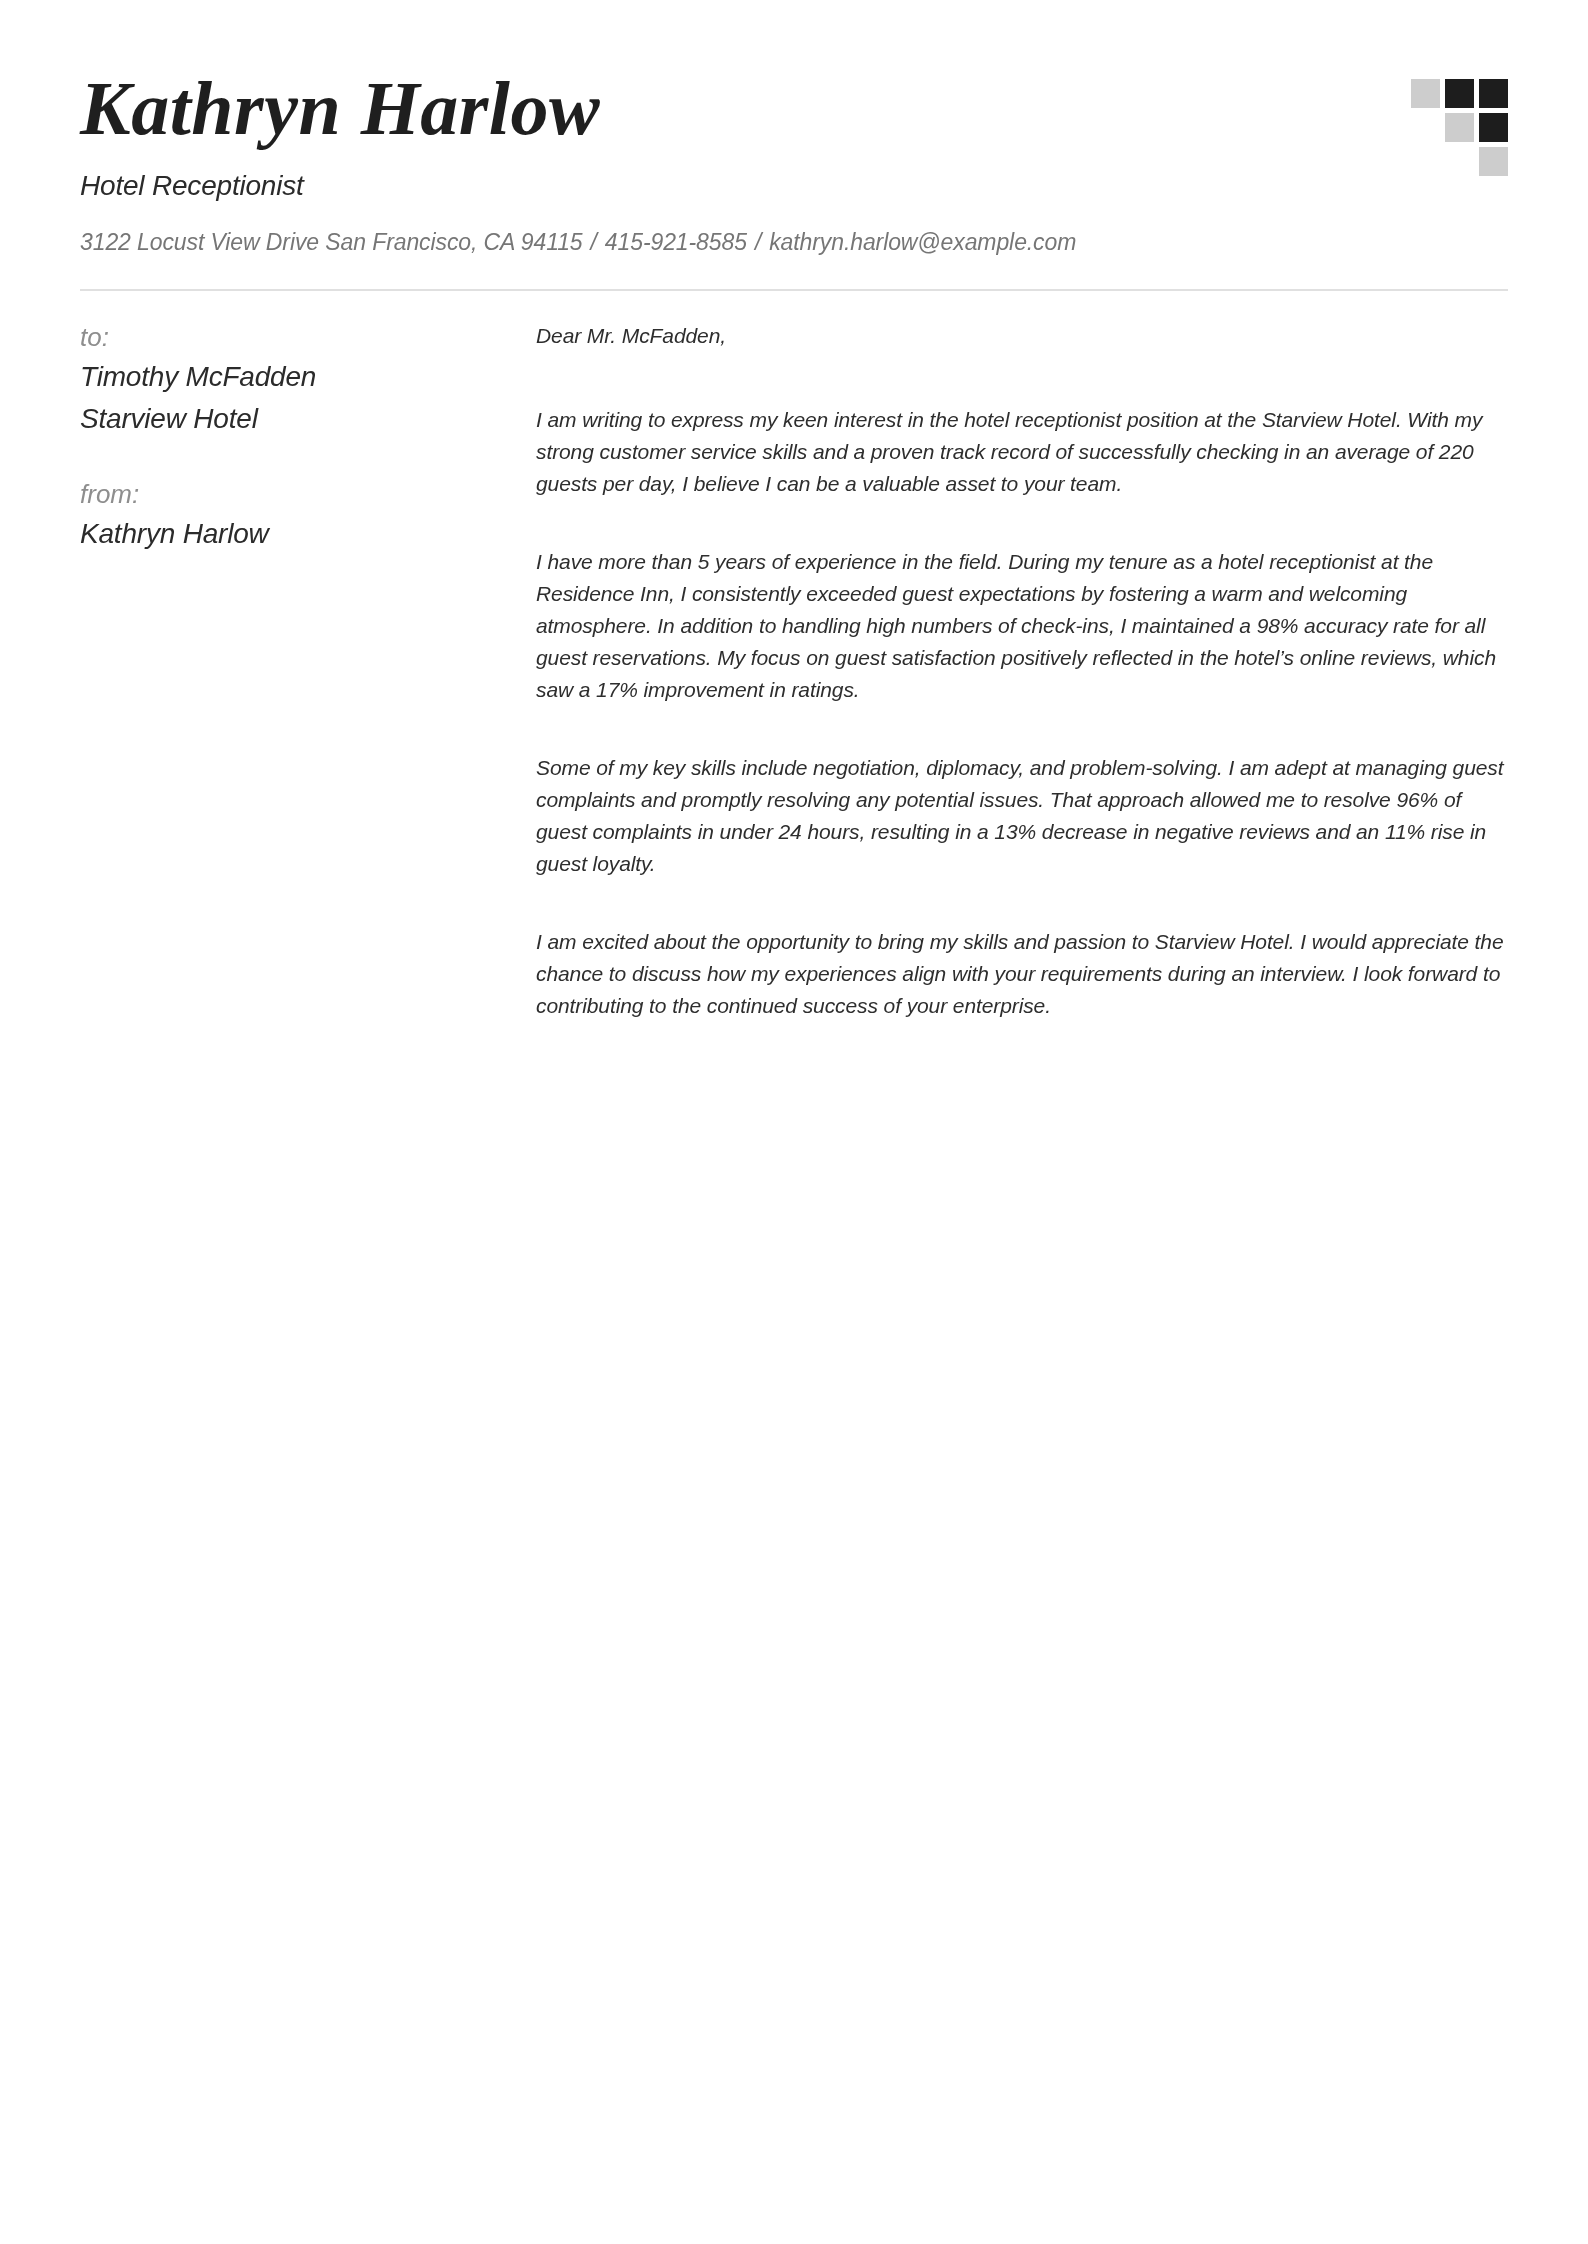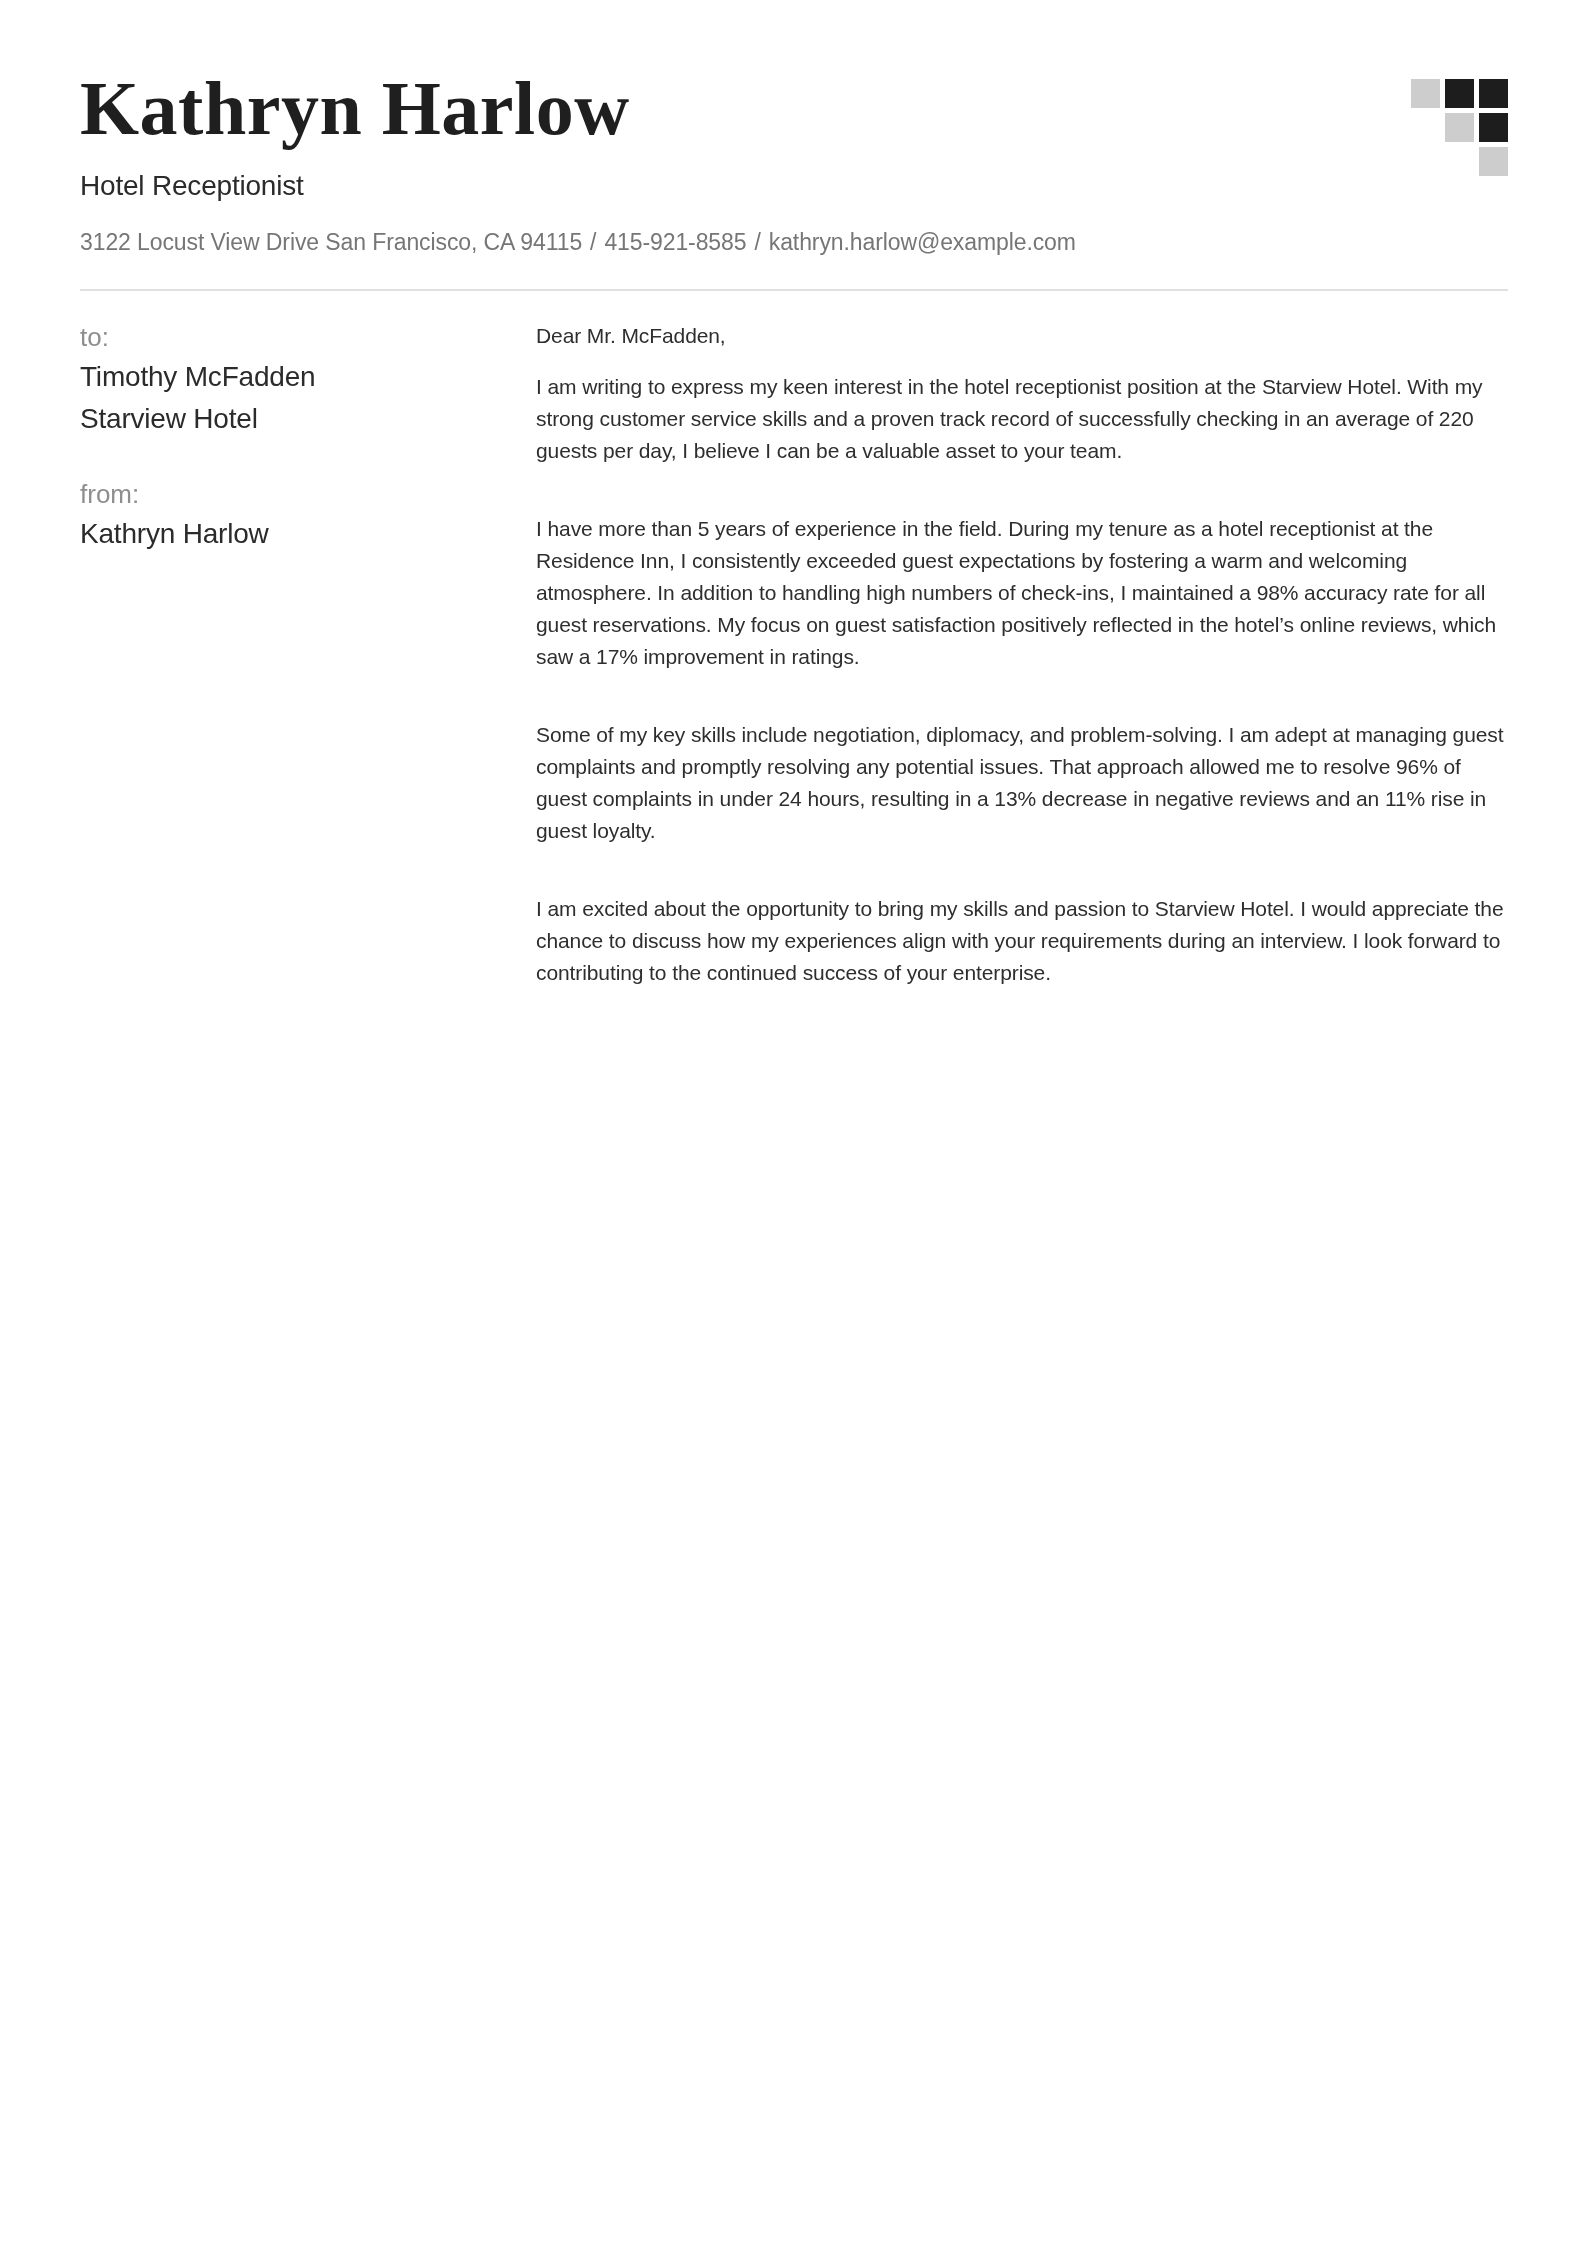--- a/index.html
+++ b/index.html
@@ -19,20 +19,21 @@
     width:1588px;height:2244px;
     font-family:"Liberation Sans", sans-serif;
     background:var(--page-bg);
     position:relative;
     overflow:hidden;
   }
   .page{
     width:1588px;height:2233px;
     padding:70px 80px 0 80px;
     position:relative;
+    font-style:italic;
   }
   
   .header{position:relative;}
   .person-name{
     font-family:"Liberation Serif", serif;
     font-weight:700;
     font-size:76px;
     line-height:1;
     letter-spacing:0.5px;
     color:var(--heading-text);
@@ -88,21 +89,21 @@
     color:var(--dark-text);
   }
   .from-group{margin-top:37px;}
   
   .letter{
     font-size:21px;
     line-height:32px;
     letter-spacing:-0.1px;
     color:var(--body-text);
   }
-  .letter .greeting{margin-bottom:19px;}
+  .letter .greeting{margin-bottom:52px;}
   .letter p.para{margin-bottom:46px;}
 </style>
 </head>
 <body>
 
 <div class="page">
 
   <div class="header">
     <div class="person-name">Kathryn Harlow</div>
     <div class="job-title">Hotel Receptionist</div>

